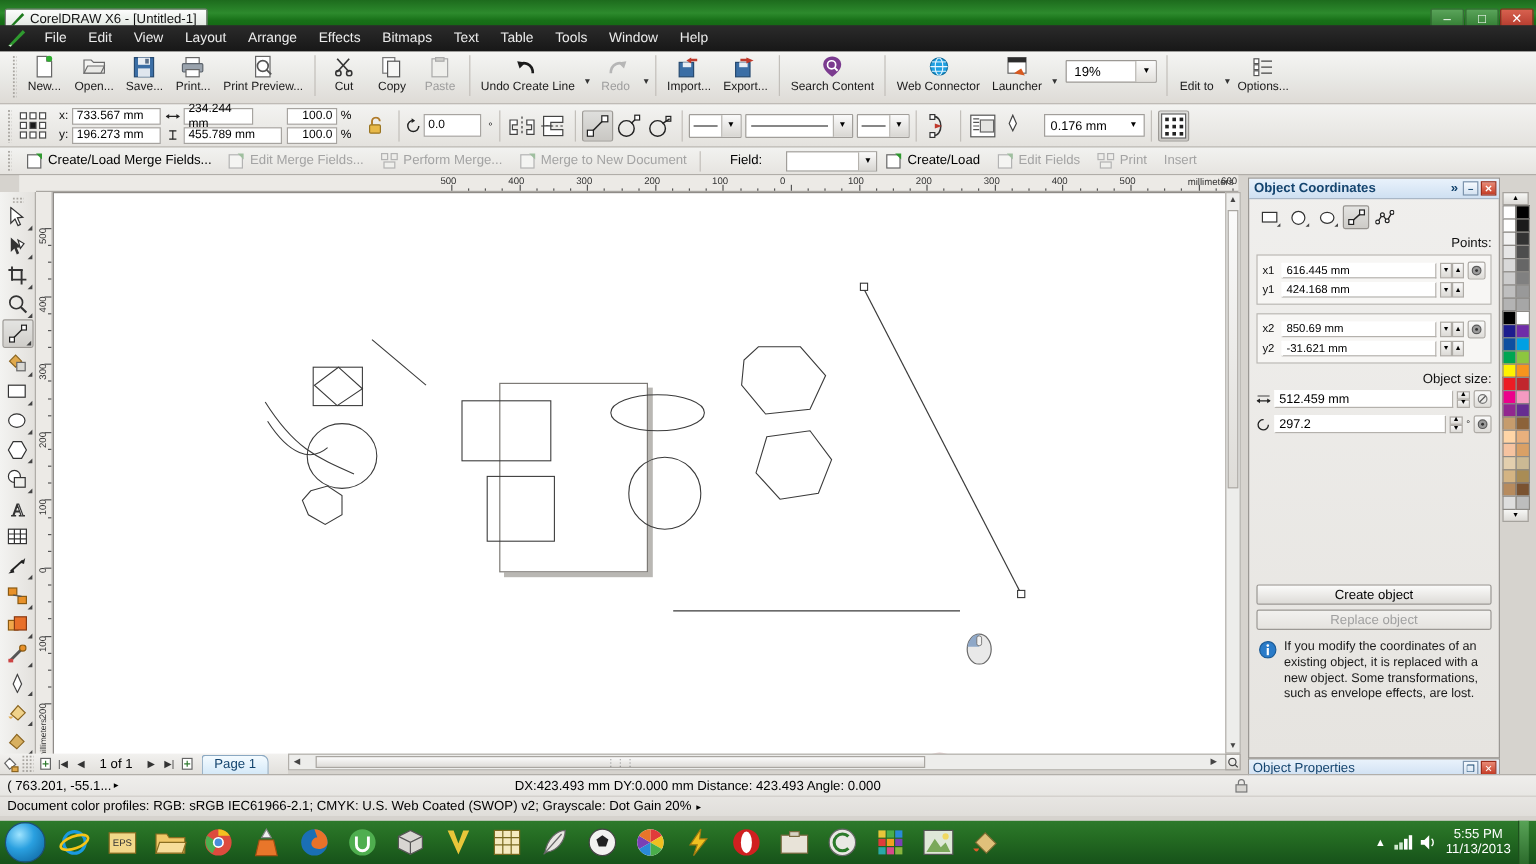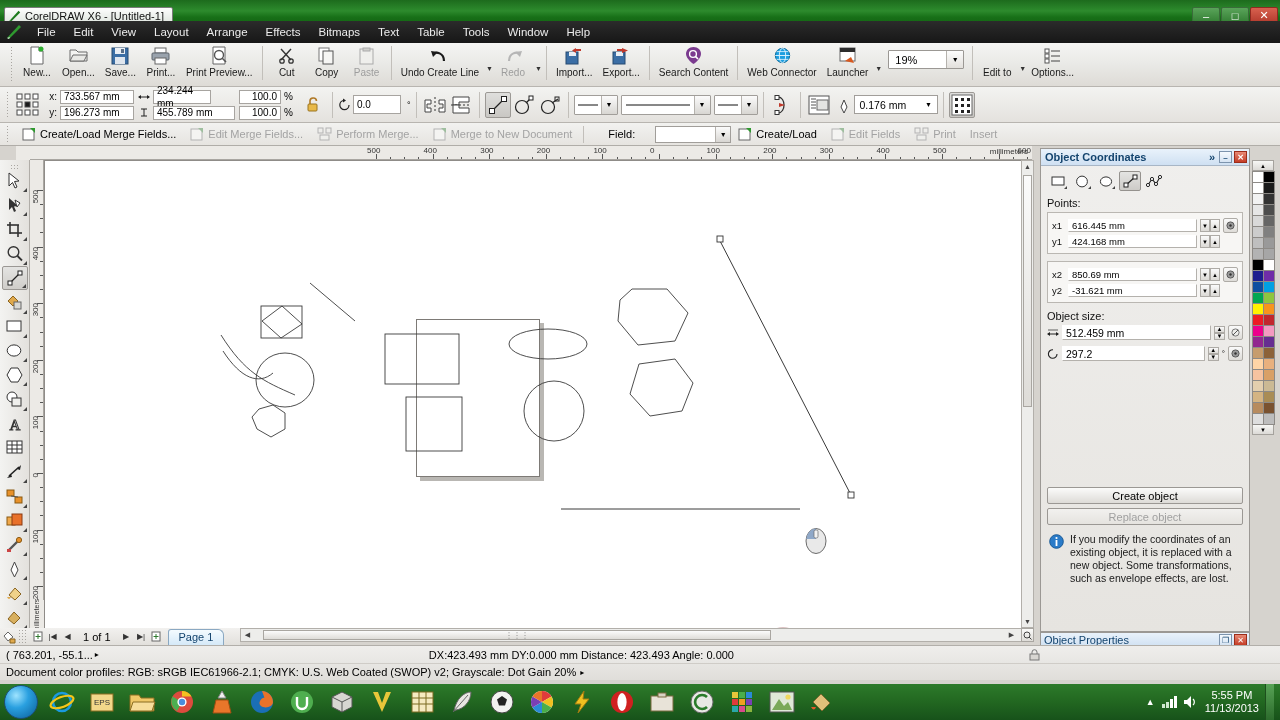--- a/index.html
+++ b/index.html
@@ -189,21 +189,21 @@
   .dkb{width:13px;height:12px;border:1px solid #7d94ad;background:linear-gradient(to bottom,#f6fafe,#d5e3f2);
     display:flex;align-items:center;justify-content:center;font-size:8px;color:#12436d;}
   .dkb.x{background:linear-gradient(to bottom,#e98a76,#c43c26);color:#fff;border-color:#9c2c1a;}
   .dk-body{padding:5px 6px;}
   .modebar{display:flex;gap:2px;margin-bottom:6px;}
   .modebtn{width:22px;height:20px;display:flex;align-items:center;justify-content:center;
     border:1px solid transparent;border-radius:2px;position:relative;}
   .modebtn.on{background:linear-gradient(to bottom,#e4e4e2,#cdcbc7);border-color:#95928e;}
   .modebtn .fly{position:absolute;right:1px;bottom:1px;width:0;height:0;
     border-left:3px solid transparent;border-bottom:3px solid #444;}
-  .dk-label{font-size:11px;color:#111;margin:2px 0 3px 0;}
+  .dk-label{font-size:11px;color:#111;margin:2px 0 3px 0;text-align:right;}
   .dk-group{border:1px solid #bab7b2;background:#f7f6f4;padding:3px 4px;margin-bottom:7px;}
   .dk-row{display:flex;align-items:center;gap:3px;margin:2px 0;}
   .dk-row .k{font-size:9.5px;width:13px;color:#111;}
   .dk-inp{flex:1;border:1px solid #b4b1ac;border-top-color:#fff;border-left-color:#fff;background:#fff;
     height:13px;font-size:9.5px;padding-left:3px;line-height:12px;}
   .spin{display:flex;flex-direction:row;}
   .spinb{width:10px;height:13px;background:linear-gradient(to bottom,#fafafa,#dcdad6);
     border:1px solid #aeaba6;display:flex;align-items:center;justify-content:center;font-size:6px;}
   .spinv{display:flex;flex-direction:column;}
   .spinv .spinb{height:7px;width:11px;}
@@ -689,21 +689,21 @@
       <svg width="22" height="20" viewBox="0 0 22 20">
           <rect x="1" y="1" width="20" height="18" fill="#fff" stroke="#555"></rect>
           <rect x="9" y="5" width="11" height="10" fill="#e4e4e2" stroke="#666"></rect>
           <line x1="3" y1="4" x2="8" y2="4" stroke="#555"></line>
           <line x1="3" y1="7" x2="8" y2="7" stroke="#555"></line>
           <line x1="3" y1="10" x2="8" y2="10" stroke="#555"></line>
           <line x1="3" y1="13" x2="8" y2="13" stroke="#555"></line>
         </svg>
     </div>
 
-    <div style="display:flex;align-items:flex-end;gap:4px;margin-left:6px;">
+    <div style="display:flex;align-items:flex-start;gap:20px;margin-left:6px;">
       <span>
         <svg width="12" height="15" viewBox="0 0 12 15">
             <path d="M6 1 L9 8 L6 14 L3 8 Z" fill="#fff" stroke="#444"></path>
           </svg>
       </span>
       <div class="owcombo">
         <span>0.176 mm</span>
         <span class="arw">▼</span>
       </div>
     </div>

